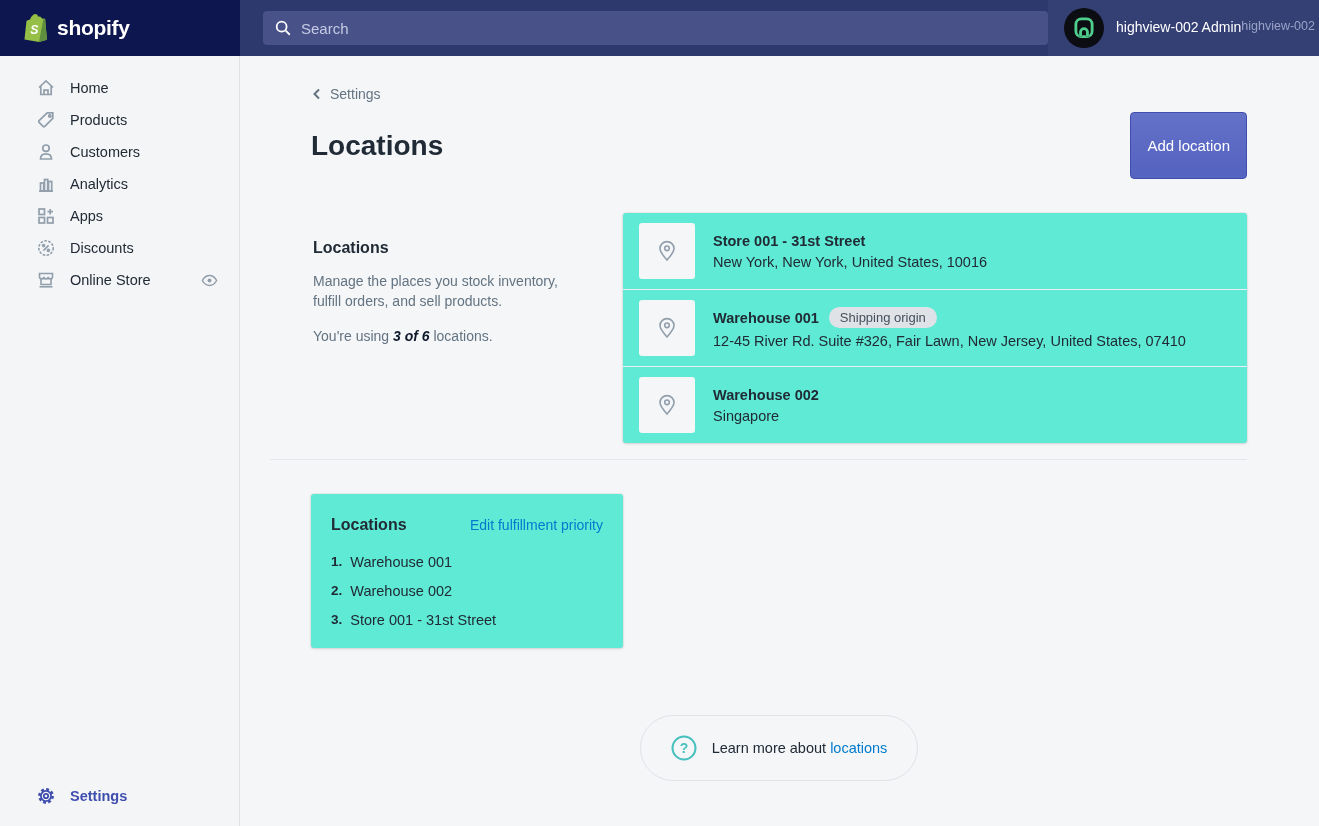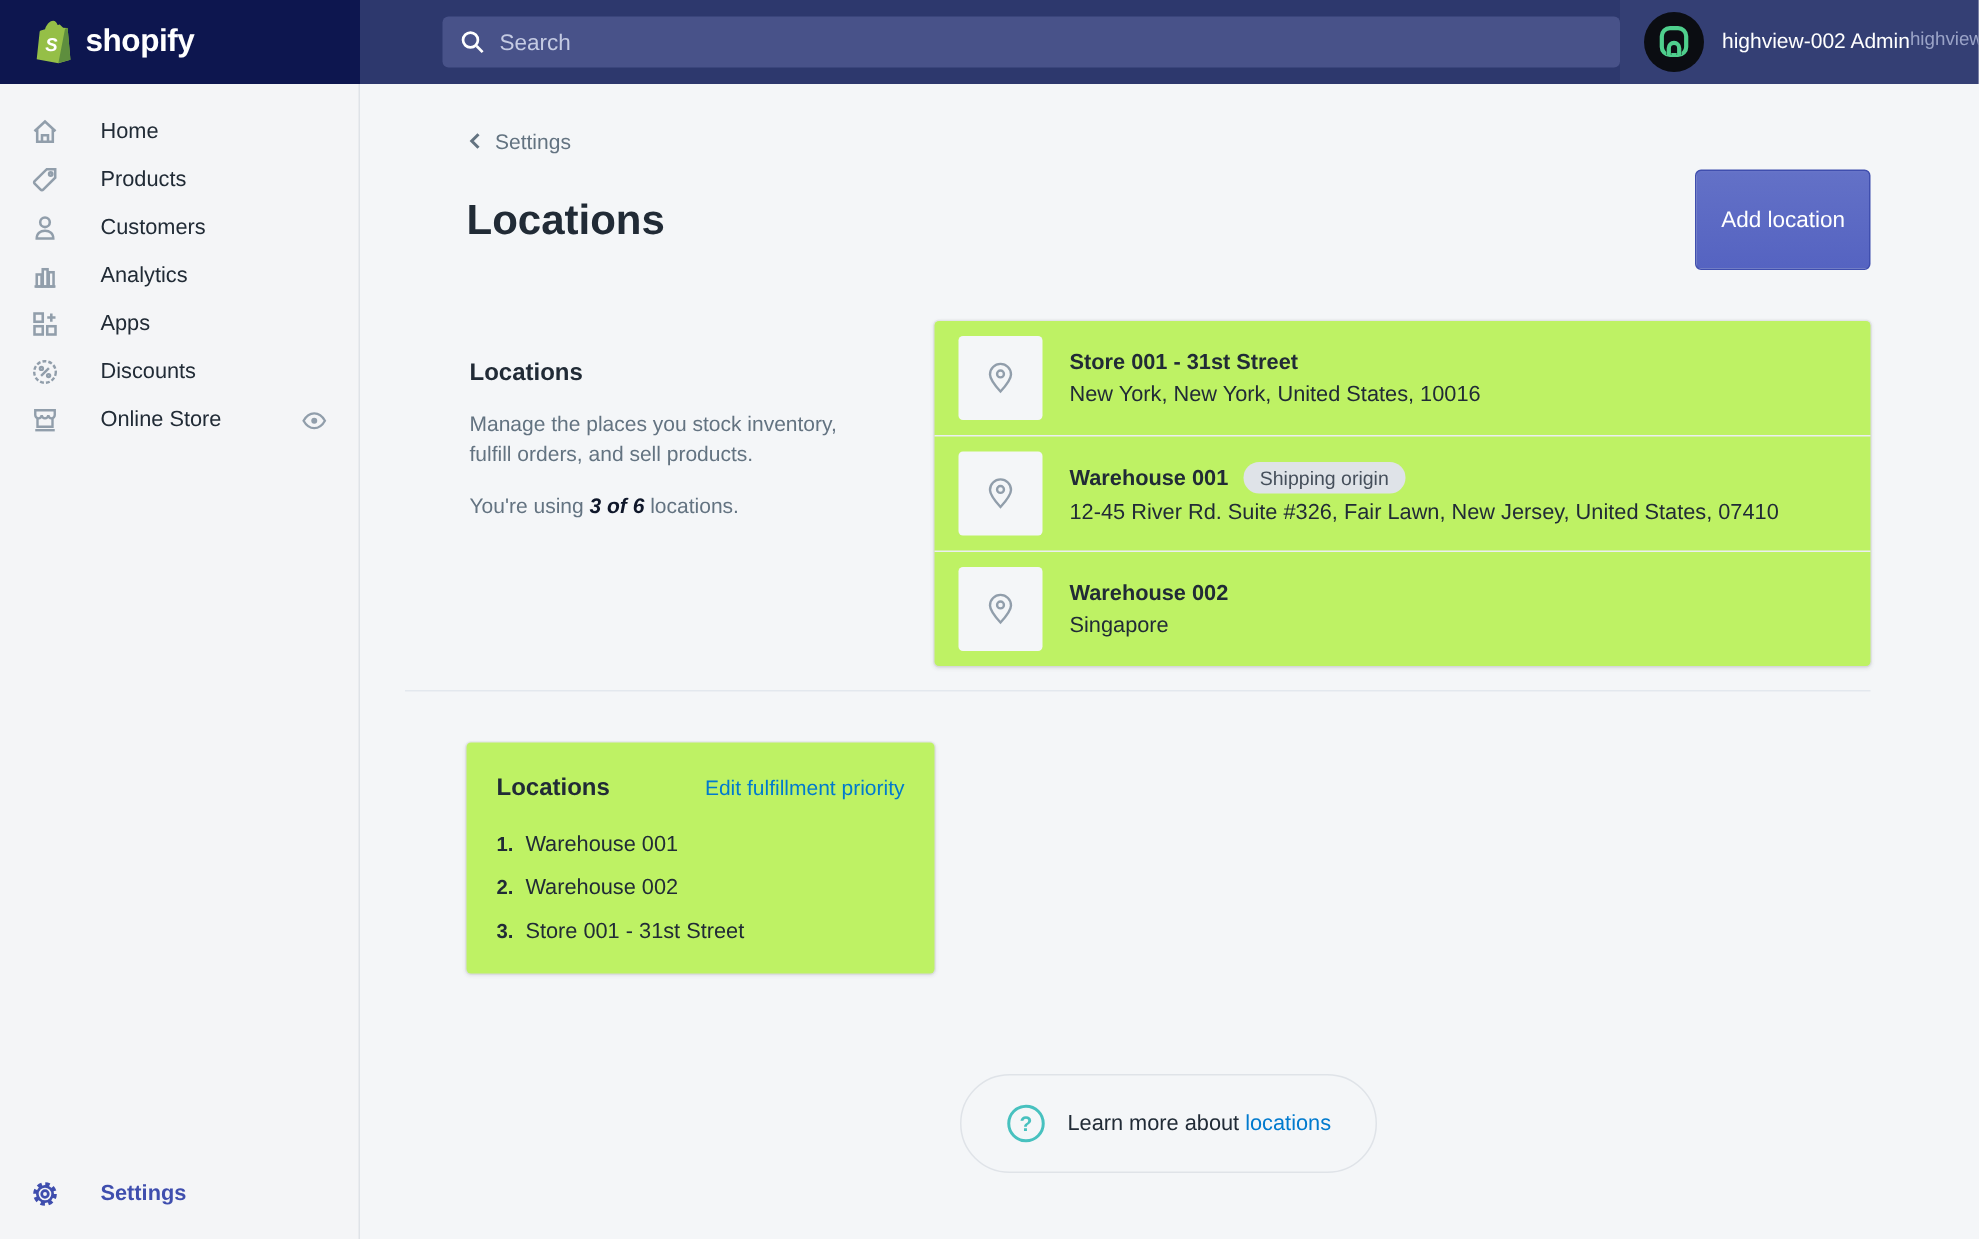--- a/index.html
+++ b/index.html
@@ -12,21 +12,21 @@
   }
   .app { width:1319px; height:826px; display:flex; flex-direction:column; }
 
   
   .topbar { height:56px; display:flex; flex:none; background:#2d386d; }
   .topbar-left {
     width:240px; flex:none; background:#0d164f;
     display:flex; align-items:center; padding-left:22px; gap:8px;
   }
   .logo-word { color:#ffffff; font-size:21px; font-weight:bold; letter-spacing:-0.3px; }
-  .topbar-center { flex:1; display:flex; align-items:center; padding-left:55px; }
+  .topbar-center { flex:1; display:flex; align-items:center; padding-left:23px; }
   .search-wrap { position:relative; width:785px; }
   .search-input {
     width:100%; height:34px; background:#485289; border:none; border-radius:4px;
     color:#ffffff; font-size:15px; padding:0 12px 0 38px; outline:none;
     font-family:"Liberation Sans", sans-serif;
   }
   .search-input::placeholder { color:#c5cbe3; opacity:1; }
   .search-icon { position:absolute; left:11px; top:8px; }
   .topbar-right {
     flex:none; background:#343f74; display:flex; align-items:center;
@@ -40,22 +40,22 @@
   .user-name { color:#ffffff; font-size:14px; }
   .user-store { color:#9aa3c7; font-size:12.5px; }
 
   
   .layout { flex:1; display:flex; min-height:0; }
   .sidebar {
     width:240px; flex:none; background:#f4f5f7; border-right:1px solid #dfe3e8;
     display:flex; flex-direction:column; padding-top:16px;
   }
   .nav-item {
-    height:32px; display:flex; align-items:center; gap:27px;
-    padding:0 20px; cursor:pointer; font-size:14.5px; color:#212b36;
+    height:32px; display:flex; align-items:center; gap:14px;
+    padding:0 20px; cursor:pointer; font-size:14.5px; color:#212b36;margin-left:16px;
   }
   .nav-item .nav-label { flex:1; }
   .nav-icon { width:20px; height:20px; flex:none; display:flex; align-items:center; justify-content:center; }
   .nav-badge {
     background:#47c1bf; color:#ffffff; font-size:11px; font-weight:bold;
     min-width:19px; height:19px; border-radius:10px;
     display:flex; align-items:center; justify-content:center; padding:0 5px;
   }
   .sales-header {
     margin-top:22px; height:28px; display:flex; align-items:center;
@@ -85,21 +85,21 @@
   }
 
   .annotated { display:grid; grid-template-columns:312px 1fr; margin-top:34px; }
   .annotation { padding:26px 40px 0 2px; }
   .annotation h2 { font-size:16px; font-weight:bold; color:#212b36; }
   .annotation p { font-size:14px; color:#637381; line-height:1.45; margin-top:14px; }
   .annotation .bold { font-weight:bold; color:#0f172a;font-style:italic; }
   .text-link { color:#007ace; text-decoration:none; cursor:pointer; }
 
   .card {
-    background:#bef264; border-radius:3px;
+    background:#5eead4; border-radius:3px;
     box-shadow:0 0 0 1px rgba(63,63,68,0.05), 0 1px 3px 0 rgba(63,63,68,0.15);
   }
   .loc-row {
     display:flex; align-items:center; gap:18px; padding:10px 16px;
     border-bottom:1px solid #ebeef2; cursor:pointer; min-height:76px;
   }
   .loc-row:last-child { border-bottom:none; }
   .loc-tile {
     width:56px; height:56px; border-radius:3px; background:#f4f6f8;
     display:flex; align-items:center; justify-content:center; flex:none;

